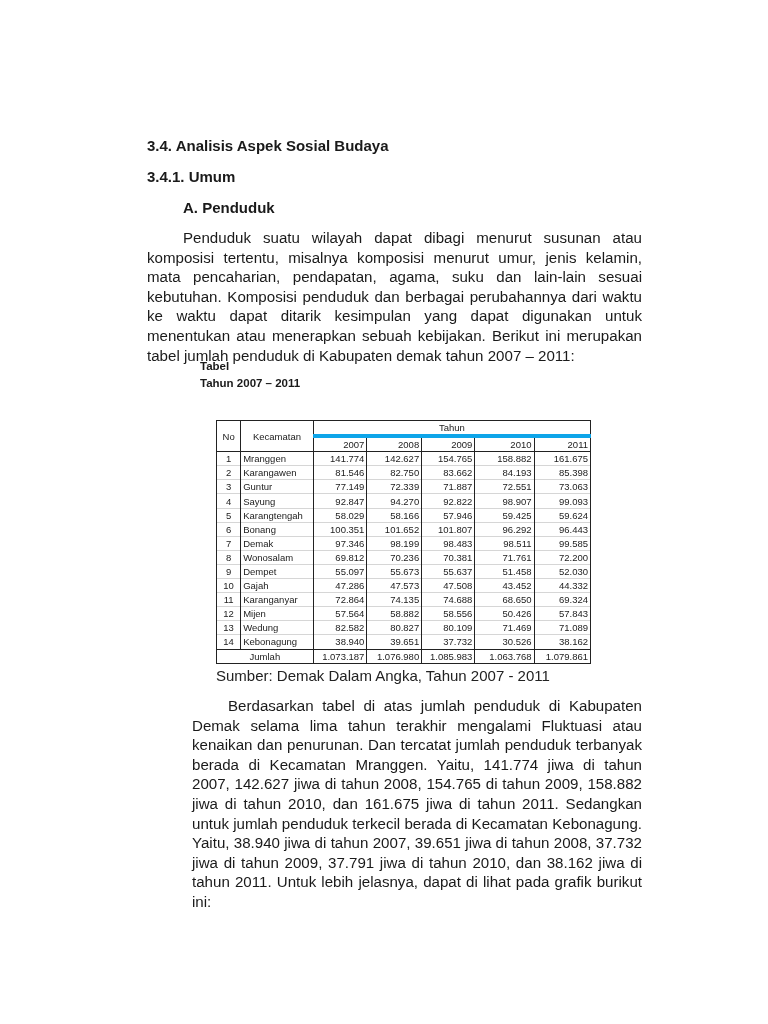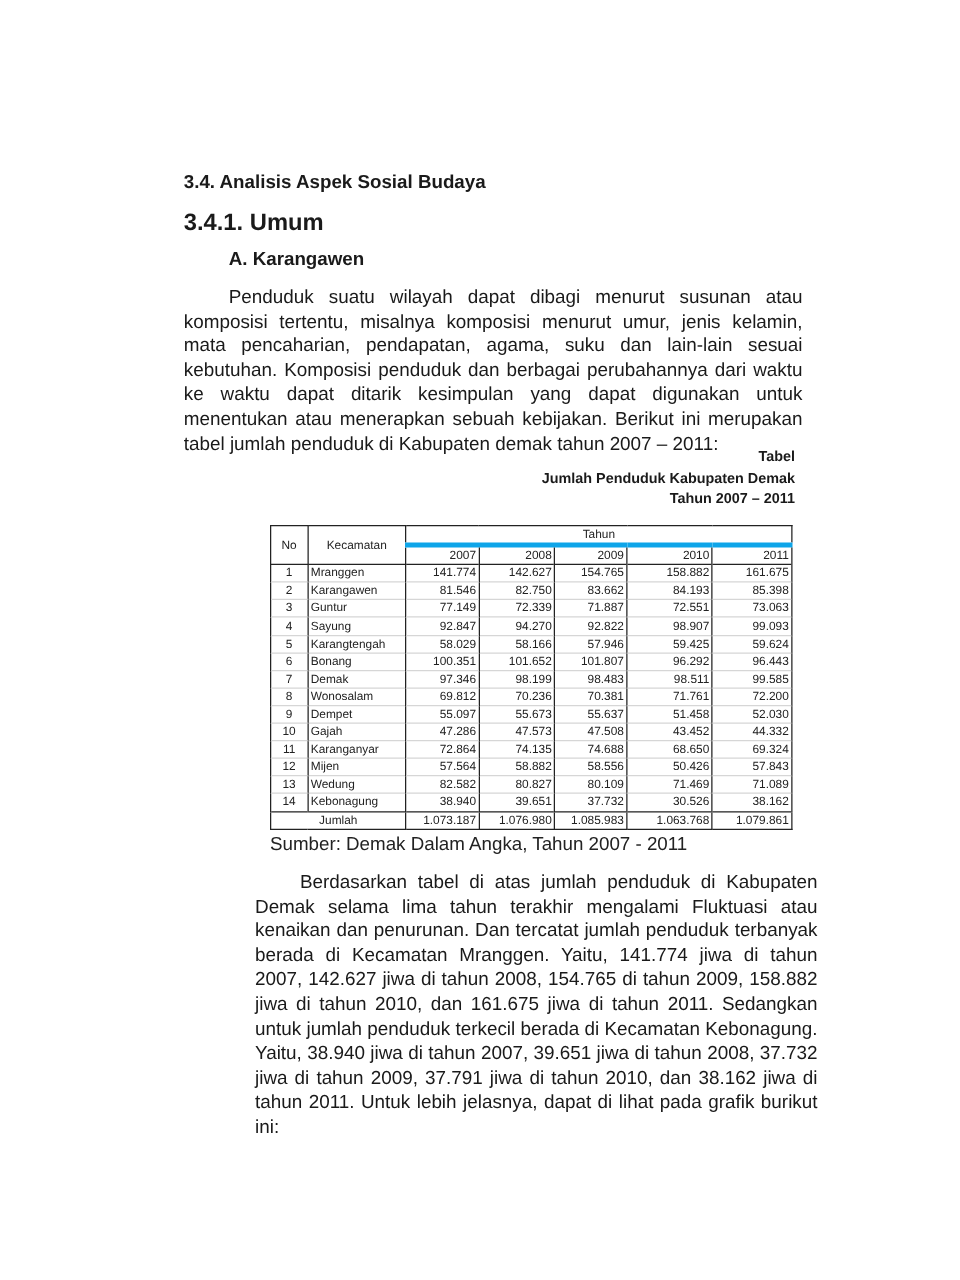--- a/index.html
+++ b/index.html
@@ -1,65 +1,64 @@
 <!DOCTYPE html>
 <html><head>
 <meta charset="utf-8">
 <style>
   html, body { margin: 0; padding: 0; }
   body {
     width: 768px; height: 1024px; background: #ffffff; position: relative; overflow: hidden;
     font-family: "Liberation Sans", sans-serif; color: #1a1a1a;
   }
   .h1 { position: absolute; left: 147px; top: 137px; font-size: 15px; font-weight: bold; }
-  .h2 { position: absolute; left: 147px; top: 168px; font-size: 19px; font-weight: bold; }
+  .h2 { position: absolute; left: 147px; top: 168px; font-size: 15px; font-weight: bold; }
   .h3 { position: absolute; left: 183px; top: 199px; font-size: 15px; font-weight: bold; }
   .para1 {
     position: absolute; left: 147px; top: 228px; width: 495px;
     font-size: 15.1px; line-height: 19.6px; text-align: justify; margin: 0;
   }
   .para1 .ind, .para2 .ind { display: inline-block; width: 36px; }
   .tbl-title {
-    position: absolute; left: 216px; width: 420px; top: 358px; text-align: right;
+    position: absolute; left: 200px; width: 420px; top: 358px; text-align: left;
     font-size: 11.5px; font-weight: bold; line-height: 16.5px;
   }
   table.data {
-    position: absolute; left: 216px; top: 420px; width: 418px;
+    position: absolute; left: 216px; top: 420px; width: 375px;
     border-collapse: collapse; font-size: 9.5px; color: #222;
   }
   table.data td, table.data th {
     border-left: 1.2px solid #222; border-right: 1.2px solid #222;
     padding: 0 2px; height: 13.1px; line-height: 13px; font-weight: normal;
   }
   table.data thead th { border-top: 1.4px solid #222; }
   table.data .yr th { border-top: 4px solid #0ea5e9; text-align: right; }
   table.data tbody tr:first-child td { border-top: 1.4px solid #222; }
   table.data tbody td { border-top: 1px solid #d6d6d6; }
   table.data tbody td.num { text-align: right; }
   table.data tbody td.no { text-align: center; }
   table.data tfoot td { border-top: 1.4px solid #222; border-bottom: 1.4px solid #222; text-align: right; }
   table.data tfoot td.lbl { text-align: center; }
   .source { position: absolute; left: 216px; top: 667px; font-size: 15px; color: #222; }
   .para2 {
-    position: absolute; left: 204px; top: 696px; width: 450px;
+    position: absolute; left: 192px; top: 696px; width: 450px;
     font-size: 15.1px; line-height: 19.6px; text-align: justify; margin: 0;
   }
 </style>
 </head>
 <body>
 
 <div class="h1">3.4. Analisis Aspek Sosial Budaya</div>
 <div class="h2">3.4.1. Umum</div>
-<div class="h3">A. Karangawen</div>
+<div class="h3">A. Penduduk</div>
 
 <p class="para1"><span class="ind"></span><span>Penduduk suatu wilayah dapat dibagi menurut susunan atau komposisi tertentu, misalnya komposisi menurut umur, jenis kelamin, mata pencaharian, pendapatan, agama, suku dan lain-lain sesuai kebutuhan. Komposisi penduduk dan berbagai perubahannya dari waktu ke waktu dapat ditarik kesimpulan yang dapat digunakan untuk menentukan atau menerapkan sebuah kebijakan. Berikut ini merupakan tabel jumlah penduduk di Kabupaten demak tahun 2007 – 2011:</span></p>
 
 <div class="tbl-title">
   <div>Tabel</div>
-  <div>Jumlah Penduduk Kabupaten Demak</div>
   <div>Tahun 2007 – 2011</div>
 </div>
 
 <table class="data">
   <colgroup>
     <col style="width:30px">
       <col style="width:79px">
       <col style="width:59px">
       <col style="width:61px">
       <col style="width:58px">

